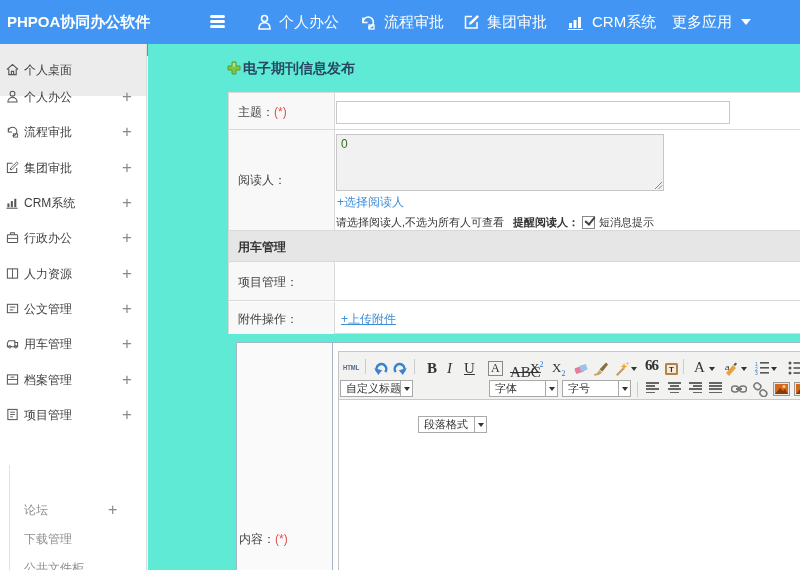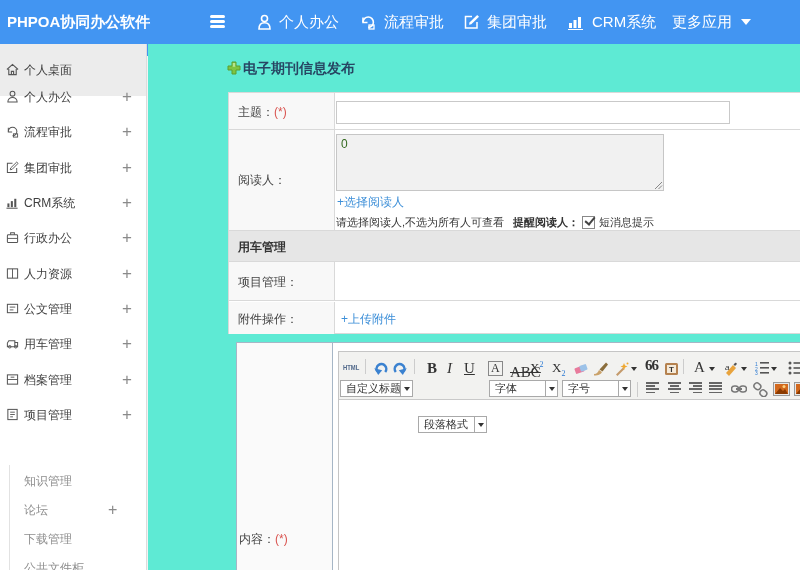--- a/index.html
+++ b/index.html
@@ -199,23 +199,20 @@
     </div>
     <div class="sitem" style="top:353px">
       <svg class="ico" viewBox="0 0 14 14">
           <rect x="2" y="1.5" width="10" height="11" fill="none" stroke="#555" stroke-width="1.1"></rect>
           <path d="M4.5 4.5 L9.5 4.5 M4.5 7 L9.5 7 M4.5 9.5 L7.5 9.5" stroke="#555" stroke-width="1"></path>
         </svg>
       <div class="txt">项目管理</div>
         <div class="plus">+</div>
     </div>
     <div id="guide"></div>
-    <div class="sub" style="top:422px">
-        <div class="txt">知识管理</div>
-      </div>
     <div class="sub" style="top:451px">
         <div class="txt">论坛</div>
         <div class="plus">+</div>
       </div>
     <div class="sub" style="top:480px">
         <div class="txt">下载管理</div>
       </div>
     <div class="sub" style="top:509px">
         <div class="txt">公共文件柜</div>
       </div>
@@ -252,21 +249,21 @@
           <b>用车管理</b>
         </div>
       <div id="secrows">
         <div class="arow" style="top:0; height:39px; border-bottom:1px solid #d9d9d9;">
           <div class="lc"></div>
           <div class="lbl" style="top:12px">项目管理：</div>
         </div>
         <div class="arow" style="top:40px; height:32px;">
           <div class="lc"></div>
           <div class="lbl" style="top:9px">附件操作：</div>
-          <a class="link" style="position:absolute; left:112px; top:9px;" href="#">+上传附件</a>
+          <a class="link" style="position:absolute; left:112px; top:9px;text-decoration:underline;" href="#">+上传附件</a>
         </div>
       </div>
     </div>
 
     <div class="tbl" id="tbl3">
       <div class="lblcol3"></div>
       <div class="lbl" style="top:188px; left:2px;text-align:right;">内容：<span class="red">(*)</span></div>
       <div id="editor">
         <div id="toolbar">
 

